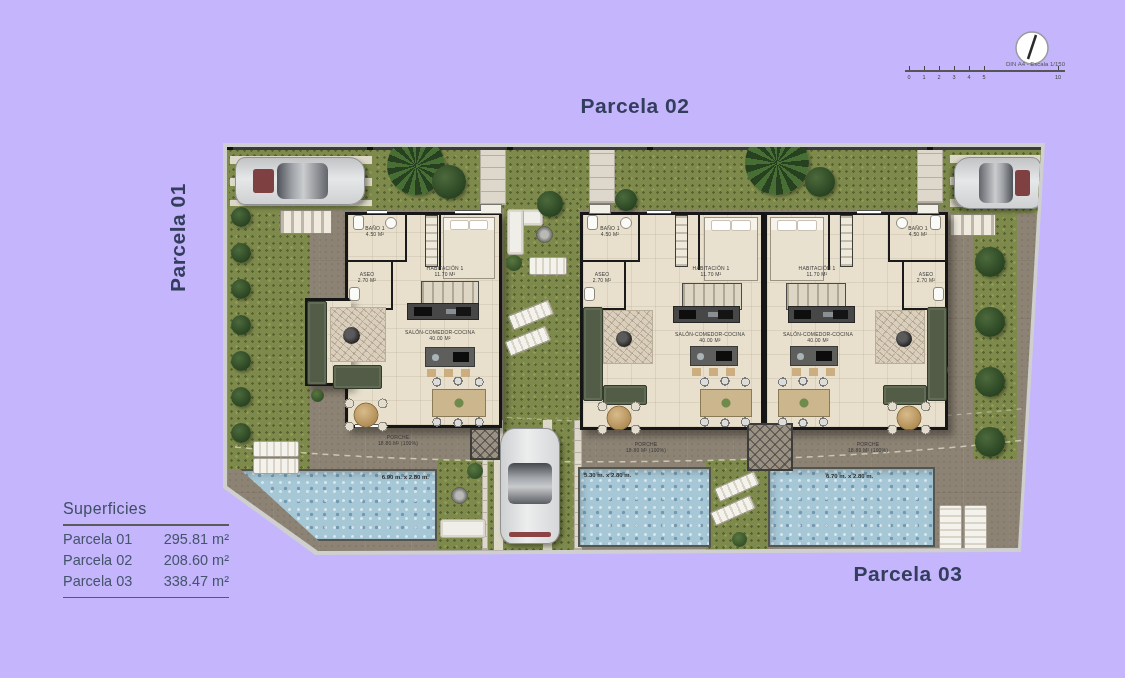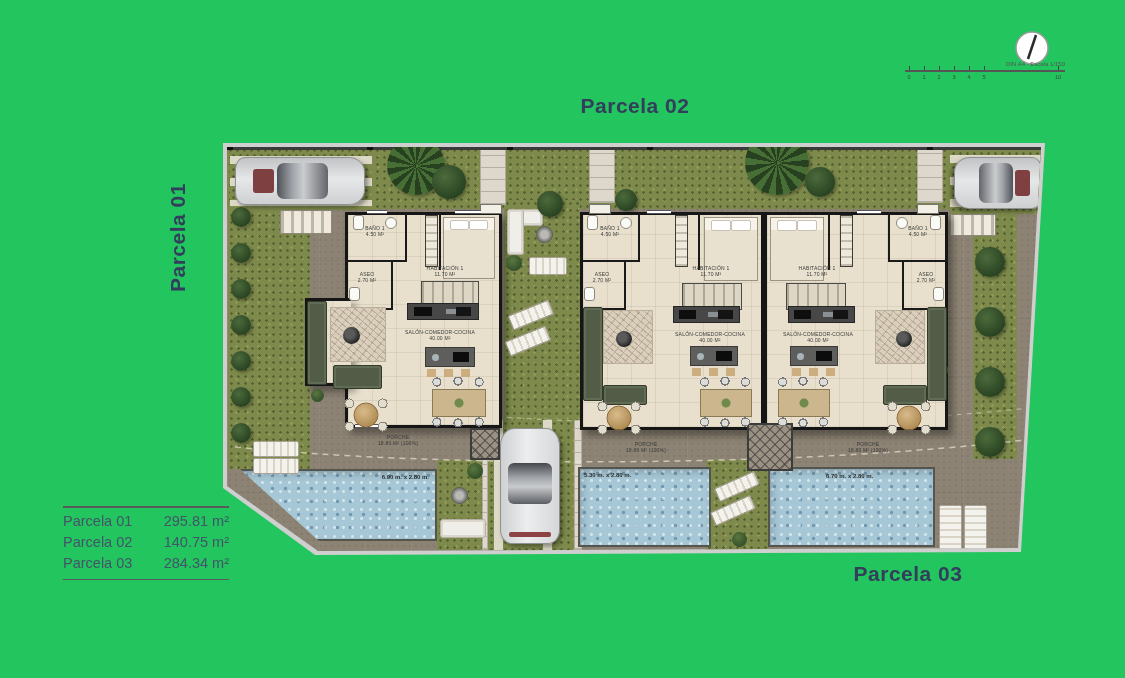--- a/index.html
+++ b/index.html
@@ -1,16 +1,16 @@
 <!DOCTYPE html>
 <html><head>
 <meta charset="utf-8">
 <style>
   html,body{margin:0;padding:0;background:#fff;}
-  .canvas{position:relative;width:1125px;height:678px;background:#22c55e;overflow:hidden;
+  .canvas{position:relative;width:1125px;height:678px;background:#c4b5fd;overflow:hidden;
           font-family:"Liberation Sans",sans-serif;}
   .abs{position:absolute;}
   
   .ptitle{color:#323e5c;font-weight:bold;font-size:21px;letter-spacing:.5px;}
   .ptitle.center{text-align:center;}
   .vert{writing-mode:vertical-rl;transform:rotate(180deg);}
   .legend{color:#44546a;}
   .legend .ltitle{font-size:16px;letter-spacing:.4px;color:#3f4f63;}
   .legend .row{display:flex;justify-content:space-between;font-size:14.5px;margin-top:5px;width:166px;}
   .lrule{background:#5a5a5a;height:1.5px;}
@@ -135,32 +135,33 @@
   <div class="abs ticknum" style="left:949px;top:74px">3</div>
   <div class="abs ticknum" style="left:964px;top:74px">4</div>
   <div class="abs ticknum" style="left:979px;top:74px">5</div>
   <div class="abs ticknum" style="left:1053px;top:74px">10</div>
 
   <div class="abs ptitle center" style="left:545px;top:94px;width:180px">Parcela 02</div>
   <div class="abs ptitle vert" style="left:166px;top:140px;height:152px">Parcela 01</div>
   <div class="abs ptitle center" style="left:828px;top:562px;width:160px">Parcela 03</div>
 
   <div class="abs legend" style="left:63px;top:500px;width:170px">
+    <div class="ltitle">Superficies</div>
     <div class="lrule" style="width:166px;margin-top:6px"></div>
     <div class="row">
       <span>Parcela 01</span>
       <span>295.81 m²</span>
     </div>
     <div class="row">
       <span>Parcela 02</span>
-      <span>140.75 m²</span>
+      <span>208.60 m²</span>
     </div>
     <div class="row">
       <span>Parcela 03</span>
-      <span>284.34 m²</span>
+      <span>338.47 m²</span>
     </div>
     <div class="lrule" style="width:166px;margin-top:8px"></div>
   </div>
 
   <div class="abs site-outline" style="left:223px;top:143px;width:822px;height:412px"></div>
   <div class="abs site" style="left:227px;top:147px;width:814px;height:404px">
 
     <div class="abs grass" style="left:0;top:0;width:814px;height:62px"></div>
     <div class="abs grass" style="left:1px;top:58px;width:82px;height:264px"></div>
     <div class="abs grass" style="left:746px;top:62px;width:44px;height:250px"></div>

